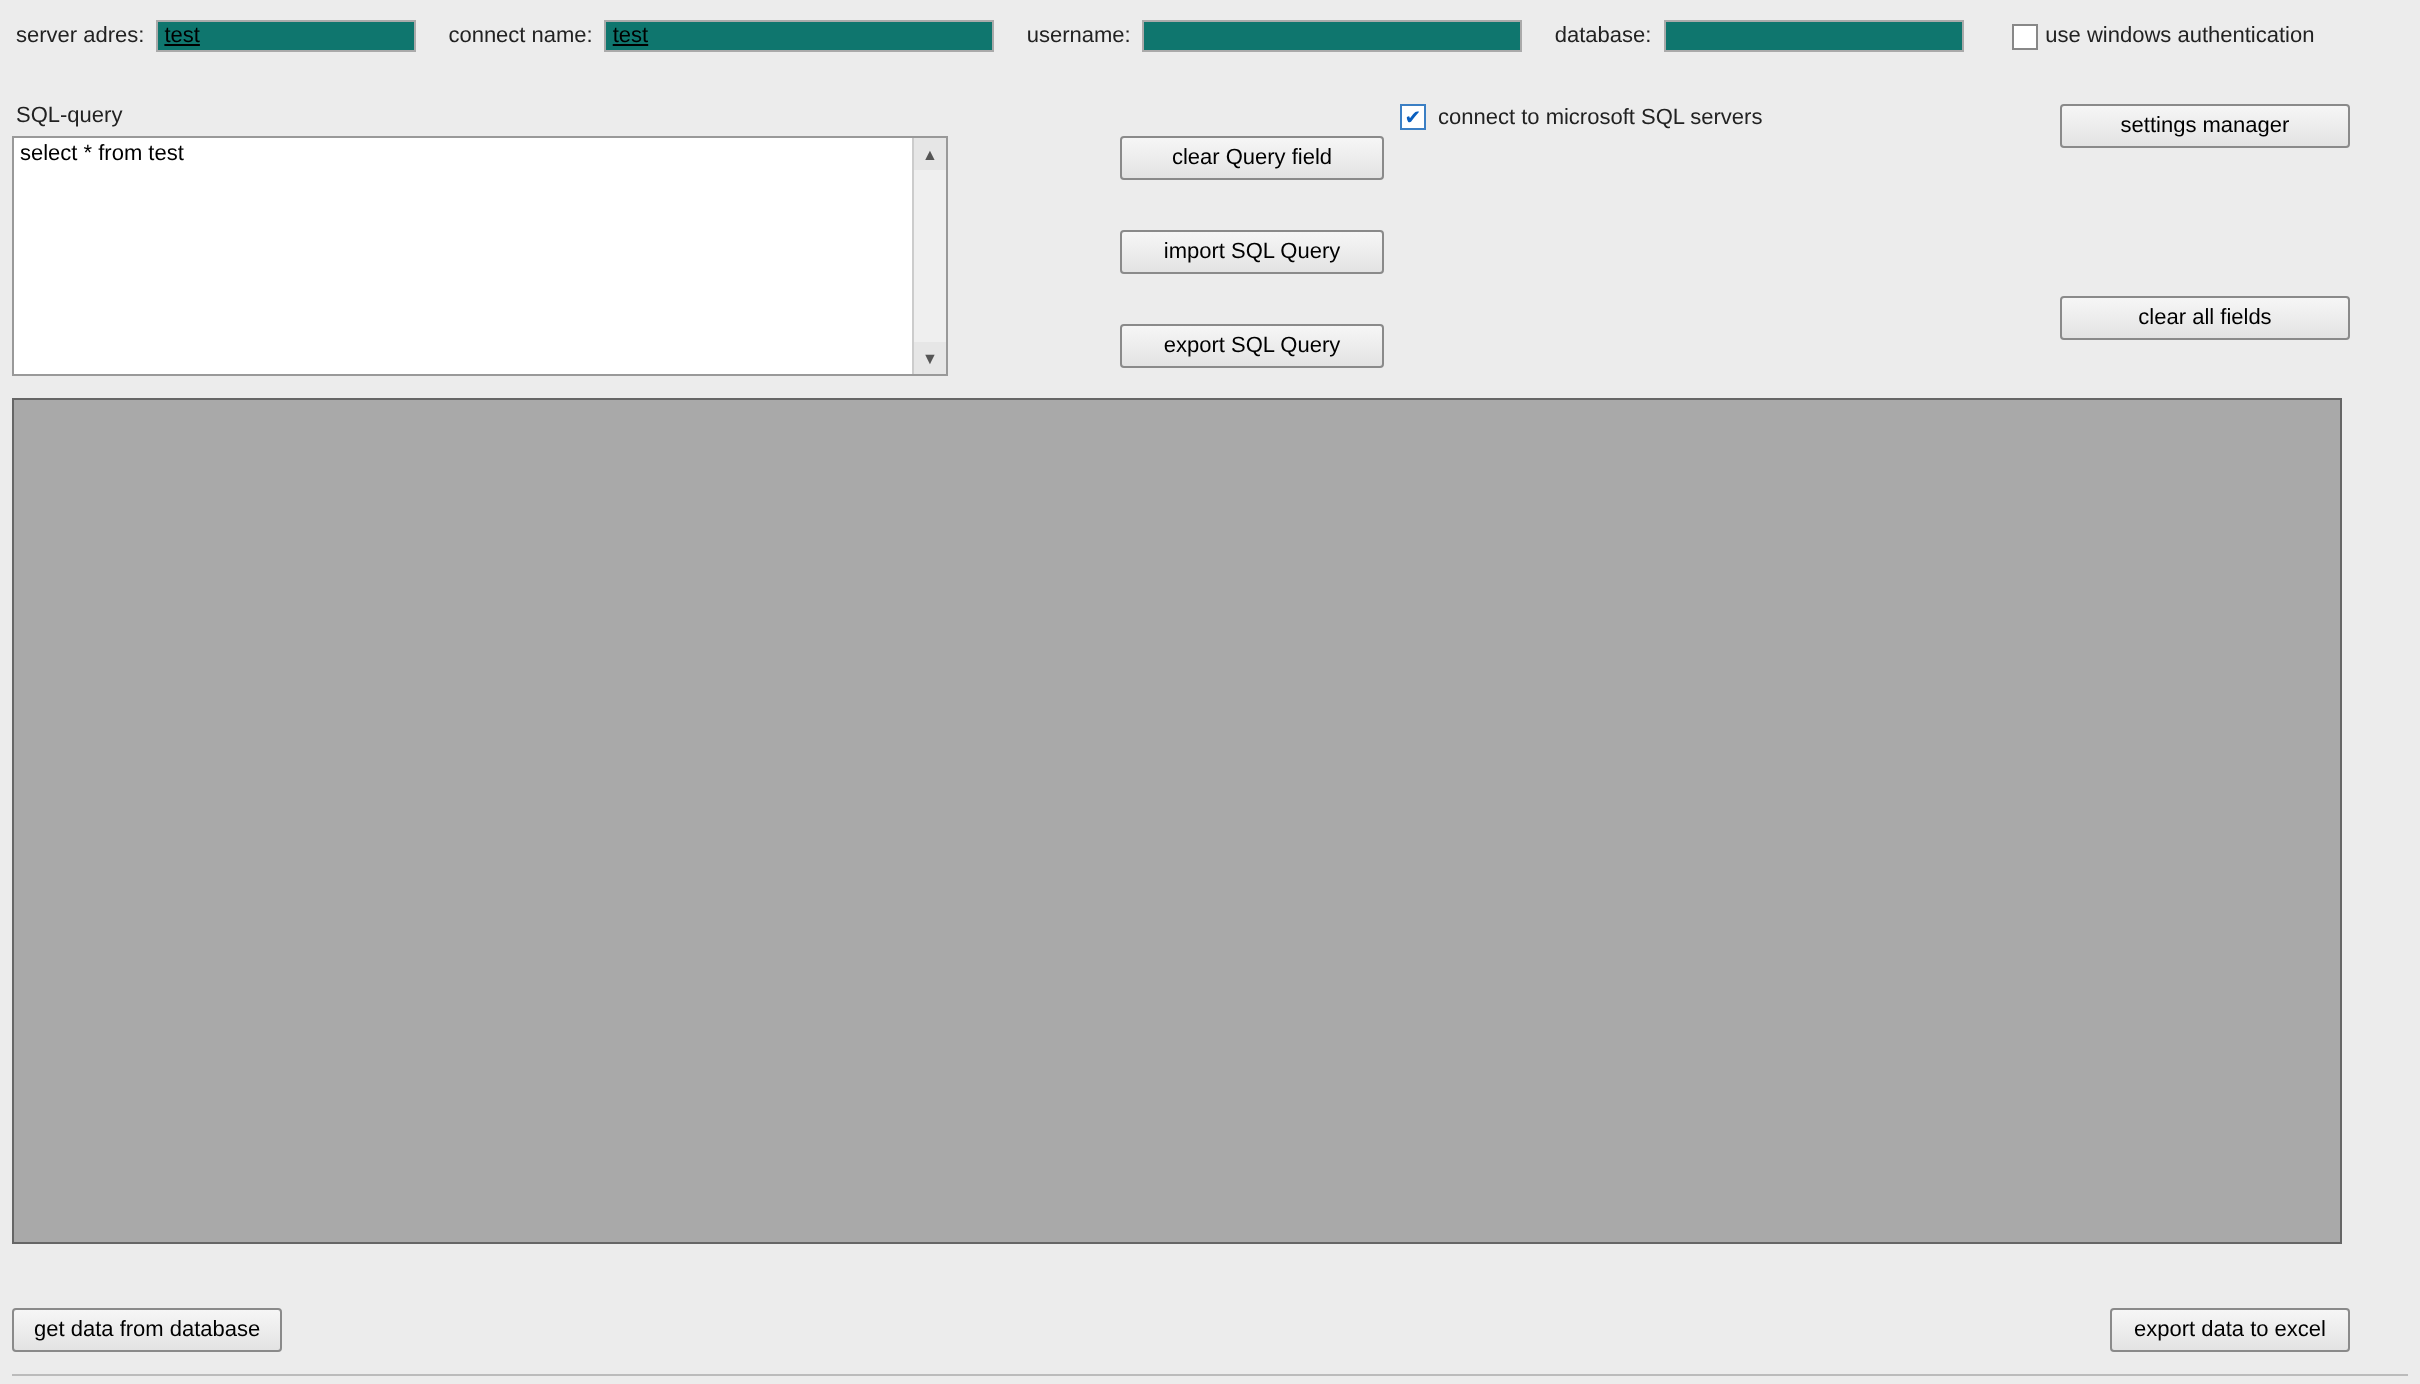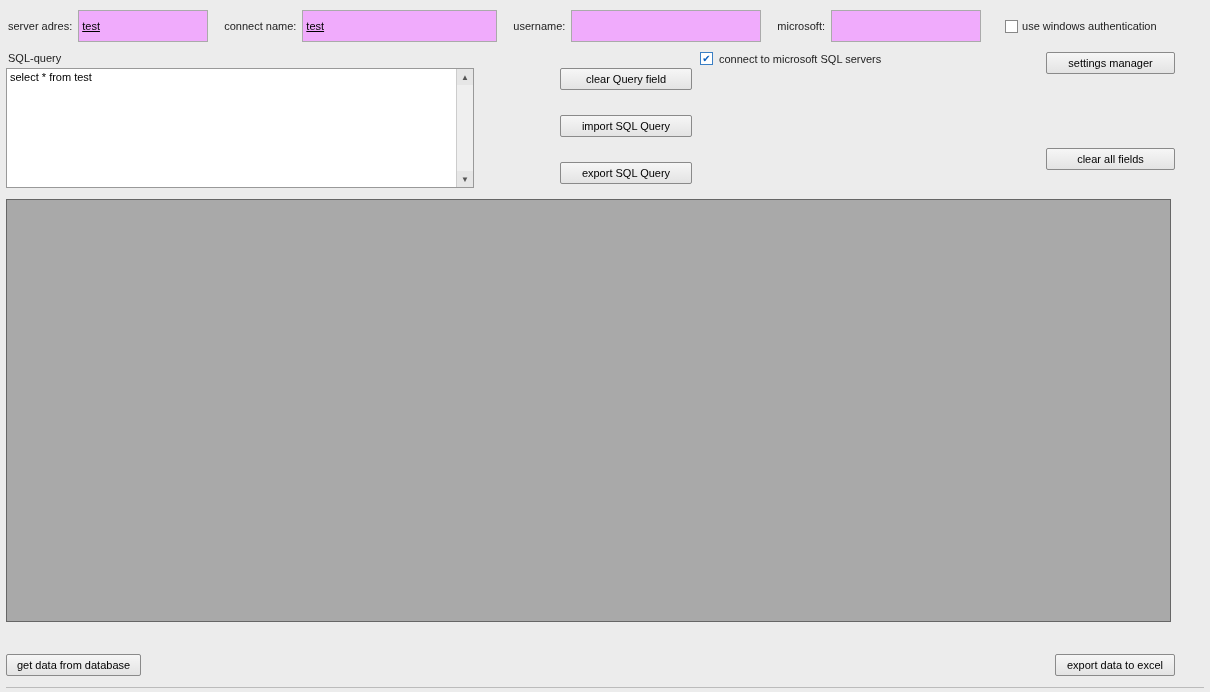--- a/index.html
+++ b/index.html
@@ -20,22 +20,22 @@
     top: 10px;
     left: 8px;
     right: 8px;
     display: flex;
     align-items: center;
     gap: 6px;
   }
   .top-row label { white-space: nowrap; }
   input[type="text"], input[type="password"] {
     border: 1px solid #aaa;
-    background: #f0abfc;
-    height: 32px;
+    background: #0f766e;
+    height: 16px;
     padding: 0 3px;
     font-family: inherit;
     font-size: 11px;
     text-decoration: underline;
   }
   .win-checkbox {
     display: inline-flex;
     align-items: center;
     gap: 4px;
     justify-content: center;
@@ -129,21 +129,21 @@
   }
   .right-buttons {
     position: absolute;
     right: 35px;
     top: 52px;
     display: flex;
     flex-direction: column;
     gap: 74px;
     align-items: flex-end;
   }
-  .right-buttons .btn { width: 129px; }
+  .right-buttons .btn { width: 145px; }
   .data-grid {
     position: absolute;
     left: 6px;
     top: 199px;
     width: 1165px;
     height: 423px;
     background: #a9a9a9;
     border: 1px solid #666;
   }
   .bottom-row {
@@ -166,21 +166,21 @@
 </head>
 <body>
 
 <div class="top-row">
   <label>server adres:</label>
   <input type="text" style="width: 130px;" value="test">
   <label style="margin-left:10px">connect name:</label>
   <input type="text" style="width: 195px;" value="test">
   <label style="margin-left:10px">username:</label>
   <input type="text" style="width: 190px;" value="">
-  <label style="margin-left:10px">microsoft:</label>
+  <label style="margin-left:10px">database:</label>
   <input type="password" style="width: 150px;" value="">
   <span class="win-checkbox" style="margin-left:18px">
     <span class="box"></span>
     <span>use windows authentication</span>
   </span>
 </div>
 
 <label class="sql-label">SQL-query</label>
 
 <div class="sql-wrap">

